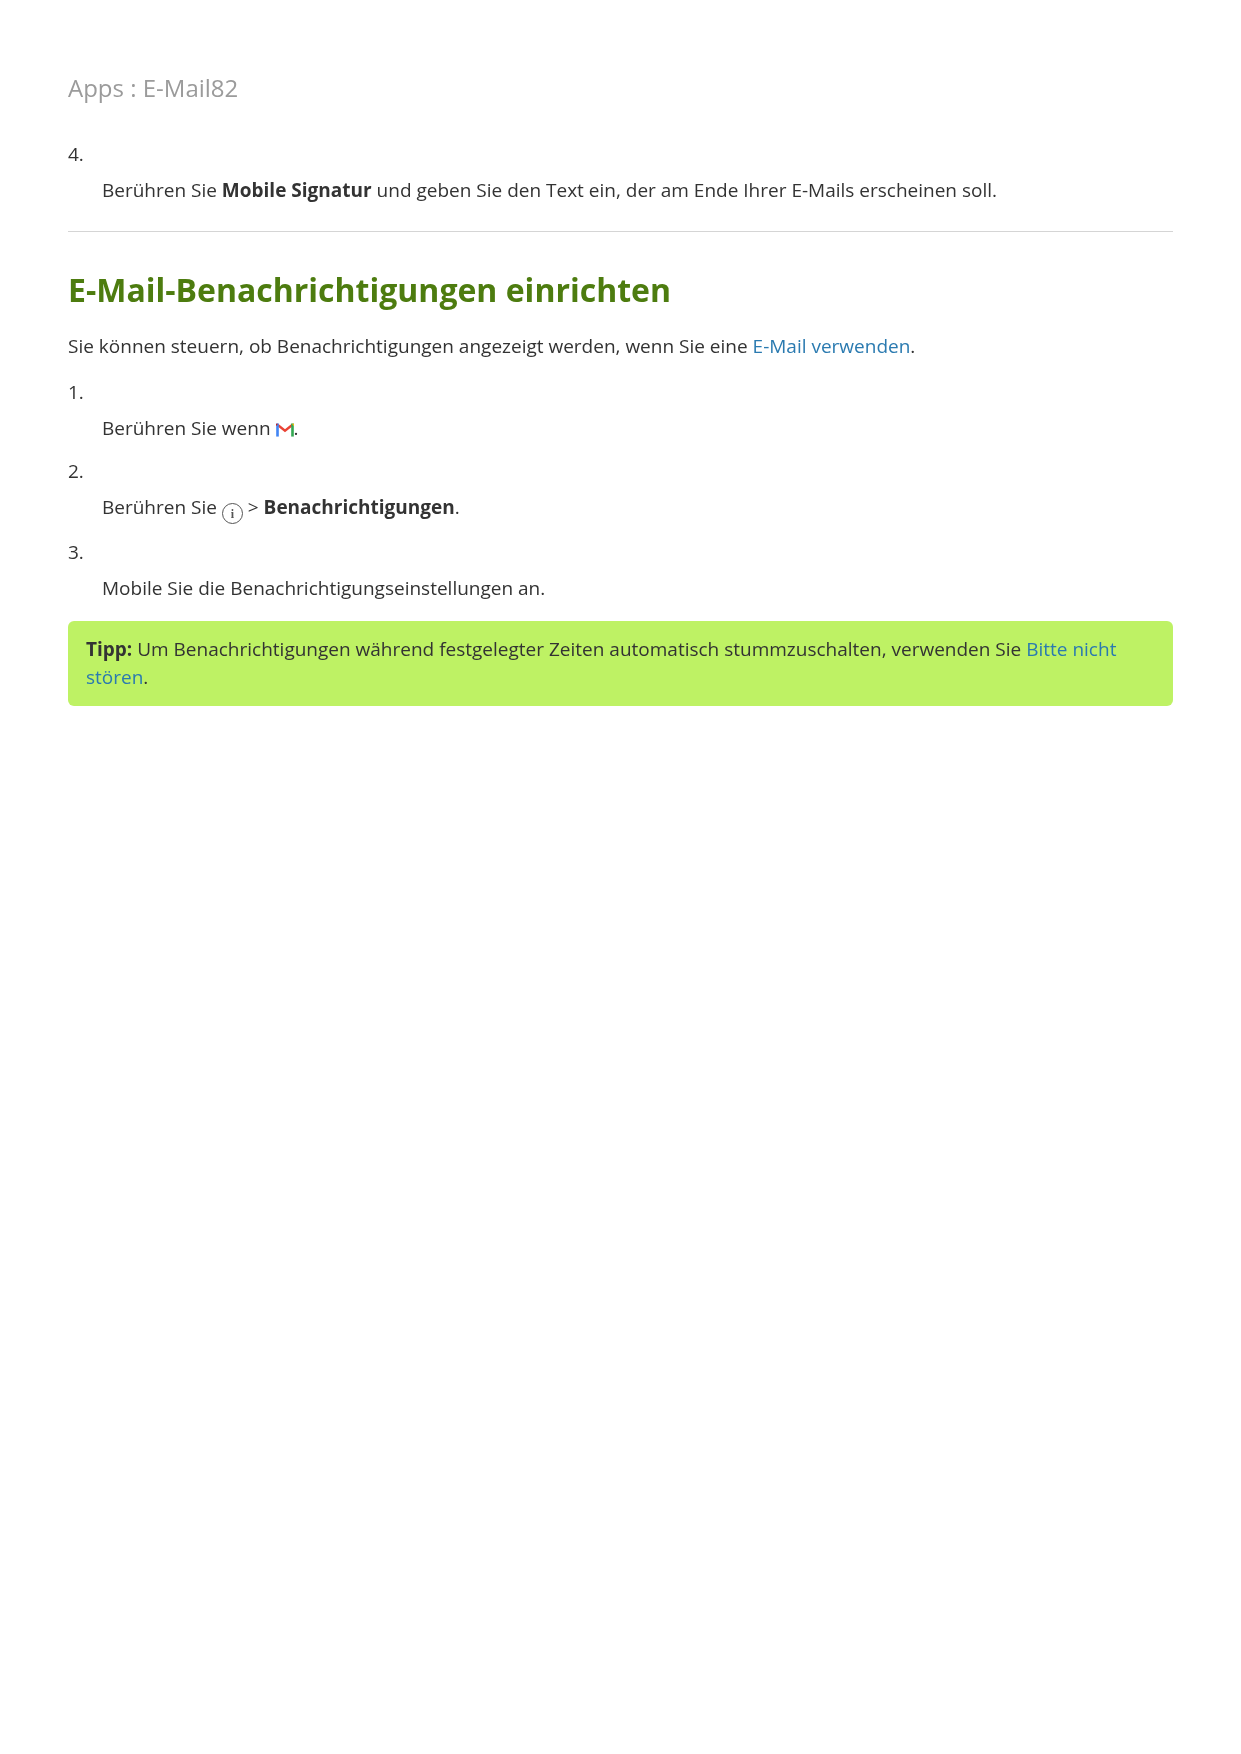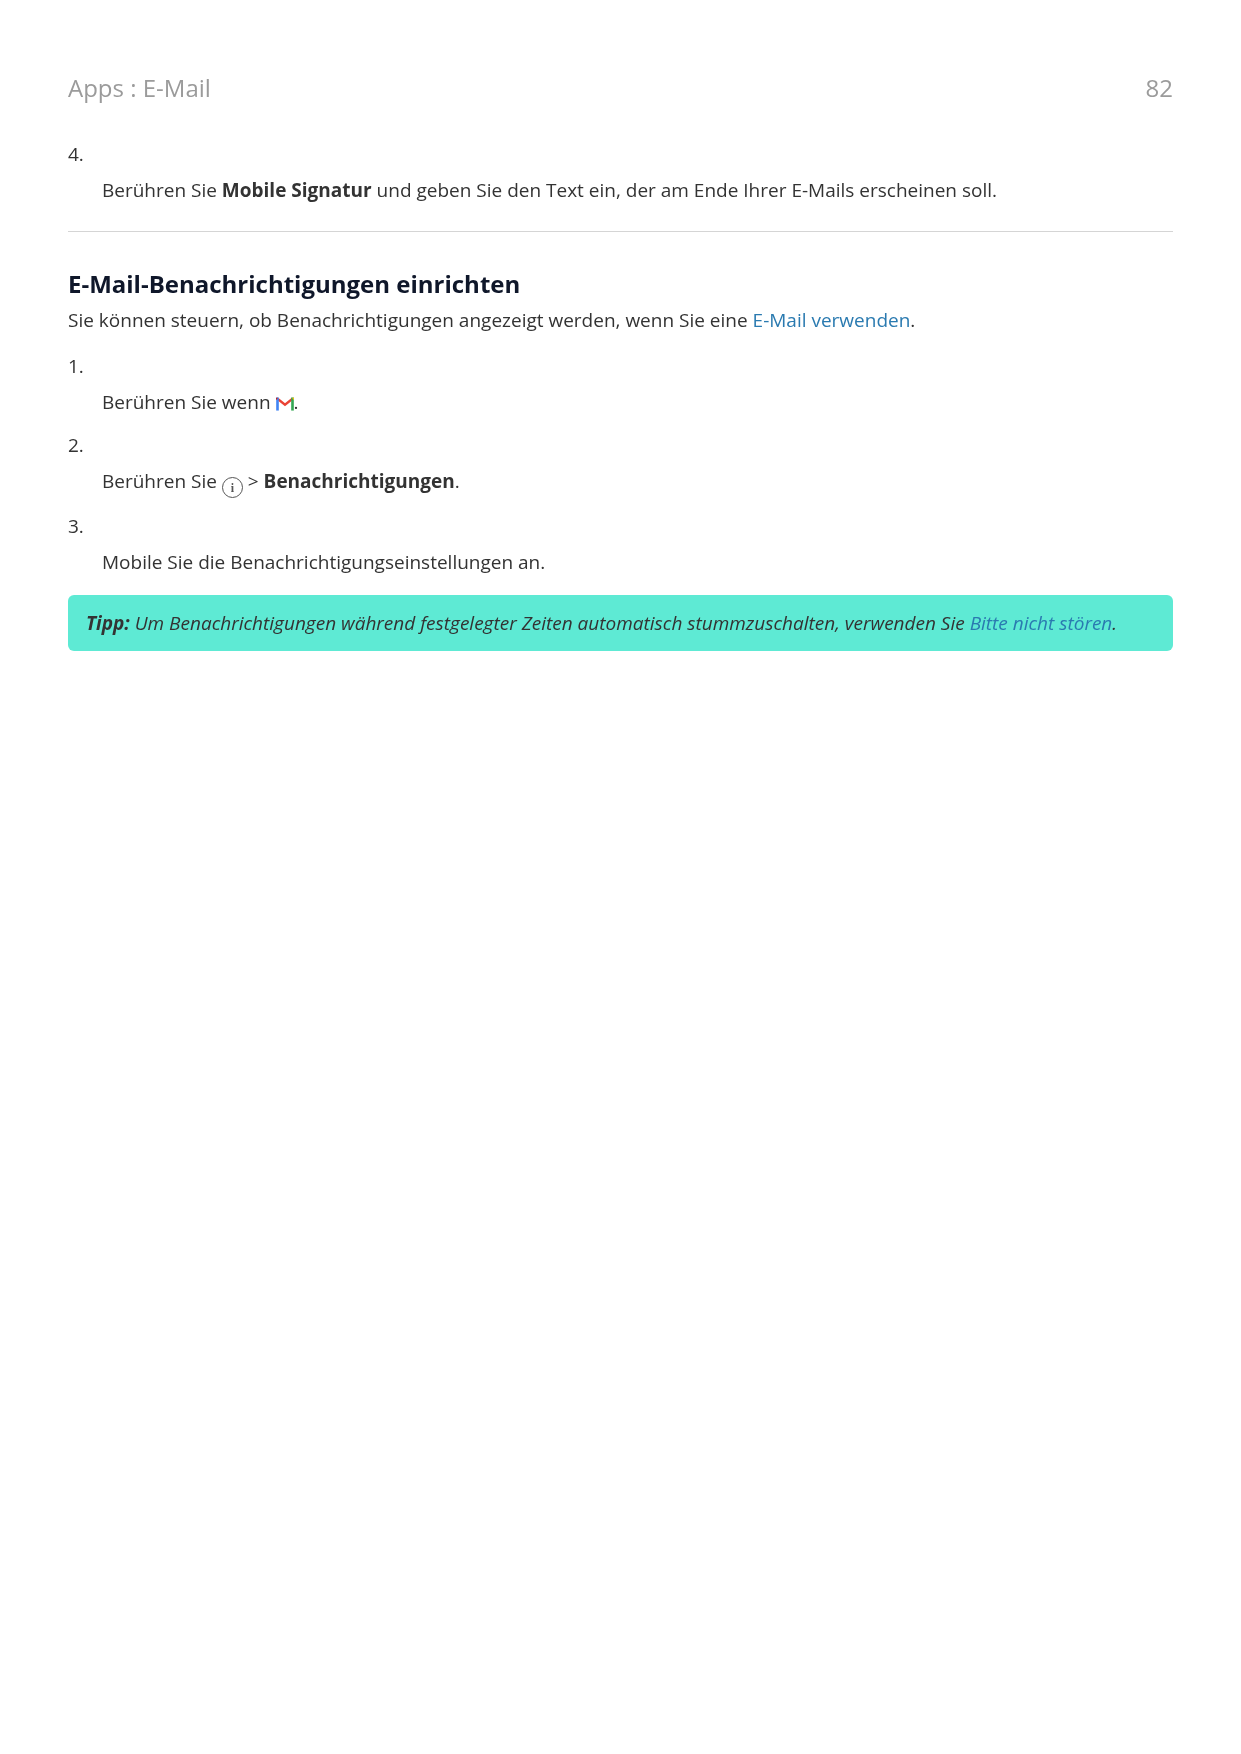--- a/index.html
+++ b/index.html
@@ -8,21 +8,20 @@
       background: #ffffff;
       color: #333;
       width: 1241px;
       height: 1754px;
       padding: 70px 68px 70px 68px;
       font-size: 19px;
       line-height: 1.5;
     }
     .header {
       display: flex;
-      justify-content: space-between;
       align-items: baseline;
       color: #999;
       margin-bottom: 34px;
     }
     .header-left { font-size: 24px; color: #9b9b9b; font-weight: 400; }
     .header-right { font-size: 24px; color: #9b9b9b; font-weight: 400; }
     .ol-item {
       display: flex;
       gap: 14px;
       margin-bottom: 8px;
@@ -35,24 +34,24 @@
       flex: 1;
       margin-top: 36px;
     }
     .bold { font-weight: 700; }
     .divider {
       border: none;
       border-top: 1px solid #d5d5d5;
       margin: 26px 0 34px 0;
     }
     h1.section-title {
-      font-size: 24px;
+      font-size: 32px;
       font-weight: 700;
-      color: #0f172a;
-      margin-bottom: 4px;
+      color: #4d7c0f;
+      margin-bottom: 18px;
     }
     p.lead { margin-bottom: 18px; }
     a.link { color: #2a7ab0; text-decoration: none; }
     .steps .ol-item { margin-bottom: 14px; }
     .gmail-icon {
       display: inline-block;
       vertical-align: -2px;
       width: 18px;
       height: 14px;
     }
@@ -65,26 +64,25 @@
       height: 21px;
       border: 1.5px solid #555;
       border-radius: 50%;
       font-family: 'Georgia', serif;
       font-size: 12px;
       font-weight: 700;
       color: #555;
       line-height: 1;
     }
     .tip-box {
-      background: #5eead4;
+      background: #bef264;
       border-radius: 6px;
       padding: 14px 18px;
       margin-top: 18px;
       color: #333;
-      font-style: italic;
     }
   </style>
 </head>
 <body>
 
 <div class="header">
   <div class="header-left">Apps : E-Mail</div>
   <div class="header-right">82</div>
 </div>
 

